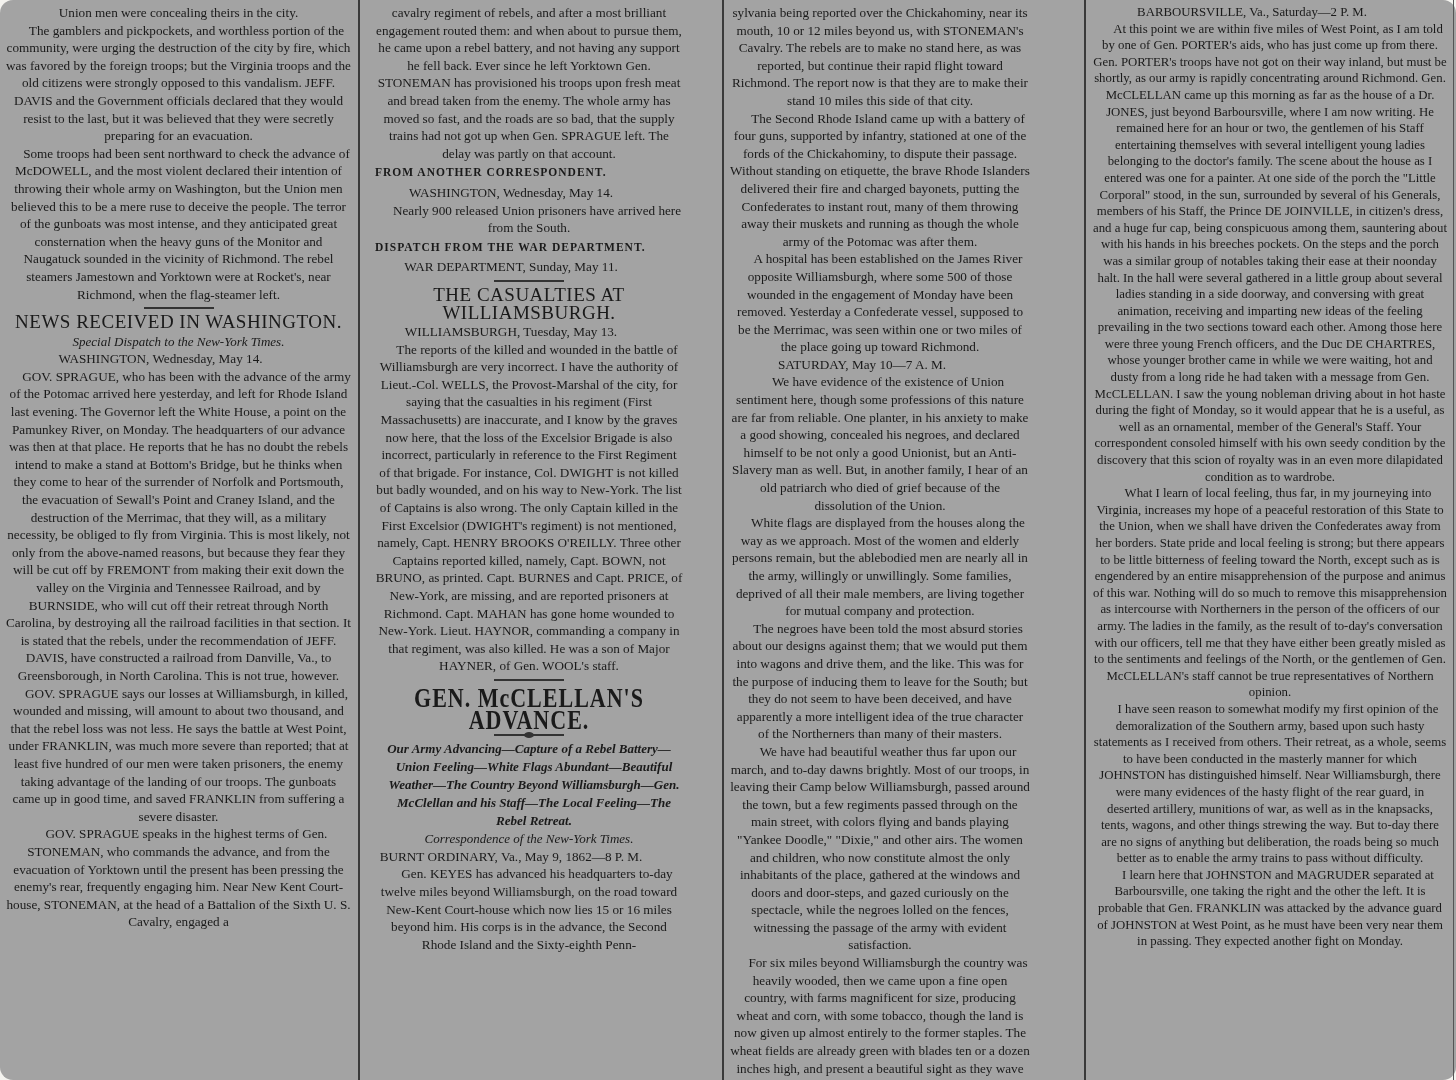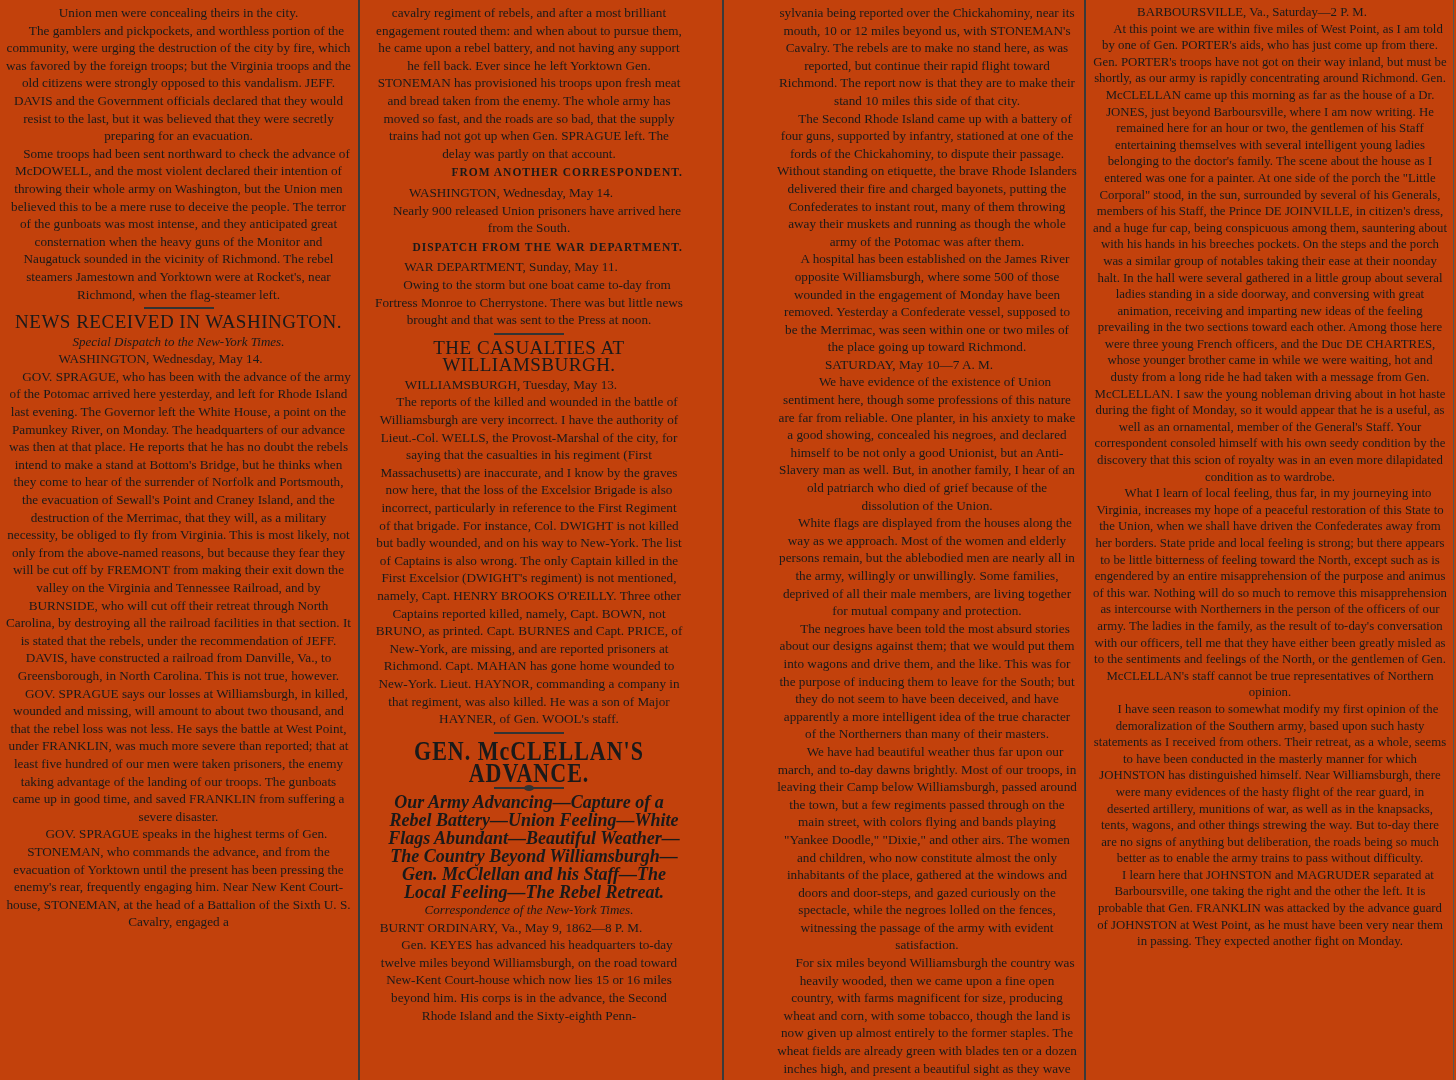--- a/index.html
+++ b/index.html
@@ -4,21 +4,22 @@
 <style>
   html, body { margin: 0; padding: 0; }
   body {
     width: 1456px; height: 1080px; overflow: hidden;
     background: #f4f3ef;
     font-family: "Liberation Serif", "DejaVu Serif", serif;
     color: #1a1a1a;
   }
   .page {
     position: relative; width: 1456px; height: 1080px;
-    background: #c2410c;
+    background: #a3a3a3;
+    border-radius: 13px;
   }
   .col {
     position: absolute; top: 0; height: 1080px;
     box-sizing: border-box; padding: 4px 6px 0 6px;
     font-size: 13.2px; line-height: 17.6px;
     text-align: justify; overflow: hidden;
   }
   .col p { margin: 0; text-indent: 16px; text-align: center; }
   .col p.noindent { text-indent: 0; }
   .rule {
@@ -29,27 +30,27 @@
   .head {
     text-align: center; font-size: 19px; letter-spacing: 0.5px;
     margin: 4px 0 2px 0; text-indent: 0; font-weight: normal;
   }
   .head.big {
     font-family: "Liberation Serif", serif; font-weight: bold;
     font-size: 22px; letter-spacing: 1px; transform: scaleY(1.25);
     margin: 10px 0 8px 0;
   }
   .sub {
-    text-align: right; font-size: 11.5px; letter-spacing: 1px;
+    text-align: left; font-size: 11.5px; letter-spacing: 1px;
     margin: 2px 0; font-weight: bold; text-indent: 0;
   }
   .dateline { text-align: right; padding-right: 36px; text-indent: 0 !important; }
   .byline { font-style: italic; font-size: 13px; text-indent: 0 !important; }
   .deck {
-    font-weight: bold; font-style: italic; font-size: 18px; line-height: 18px;
+    font-weight: bold; font-style: italic; font-size: 13px; line-height: 18px;
     text-indent: -10px !important; padding-left: 10px; margin: 4px 0;
   }
   .dash {
     width: 70px; height: 2px; background: #333; margin: 4px auto;
   }
   .dash.ornate { width: 70px; height: 2px; position: relative; }
   .dash.ornate::after {
     content: ""; position: absolute; left: 30px; top: -2px; width: 10px; height: 6px;
     background: #333; border-radius: 50%;
   }
@@ -71,35 +72,34 @@
       <p>GOV. SPRAGUE speaks in the highest terms of Gen. STONEMAN, who commands the advance, and from the evacuation of Yorktown until the present has been pressing the enemy's rear, frequently engaging him. Near New Kent Court-house, STONEMAN, at the head of a Battalion of the Sixth U. S. Cavalry, engaged a</p>
     </div>
   <div class="rule" style="left:358px;"></div>
   <div class="col" id="col1" style="left:369px; width:320px;">
       <p class="noindent">cavalry regiment of rebels, and after a most brilliant engagement routed them: and when about to pursue them, he came upon a rebel battery, and not having any support he fell back. Ever since he left Yorktown Gen. STONEMAN has provisioned his troops upon fresh meat and bread taken from the enemy. The whole army has moved so fast, and the roads are so bad, that the supply trains had not got up when Gen. SPRAGUE left. The delay was partly on that account.</p>
       <div class="sub">FROM ANOTHER CORRESPONDENT.</div>
       <p class="dateline">WASHINGTON, Wednesday, May 14.</p>
       <p>Nearly 900 released Union prisoners have arrived here from the South.</p>
       <div class="sub">DISPATCH FROM THE WAR DEPARTMENT.</div>
       <p class="dateline">WAR DEPARTMENT, Sunday, May 11.</p>
-      <p>Owing to the storm but one boat came to-day from Fortress Monroe to Cherrystone. There was but little news brought and that was sent to the Press at noon.</p>
       <div class="dash"></div>
       <div class="head">THE CASUALTIES AT WILLIAMSBURGH.</div>
       <p class="dateline">WILLIAMSBURGH, Tuesday, May 13.</p>
       <p>The reports of the killed and wounded in the battle of Williamsburgh are very incorrect. I have the authority of Lieut.-Col. WELLS, the Provost-Marshal of the city, for saying that the casualties in his regiment (First Massachusetts) are inaccurate, and I know by the graves now here, that the loss of the Excelsior Brigade is also incorrect, particularly in reference to the First Regiment of that brigade. For instance, Col. DWIGHT is not killed but badly wounded, and on his way to New-York. The list of Captains is also wrong. The only Captain killed in the First Excelsior (DWIGHT's regiment) is not mentioned, namely, Capt. HENRY BROOKS O'REILLY. Three other Captains reported killed, namely, Capt. BOWN, not BRUNO, as printed. Capt. BURNES and Capt. PRICE, of New-York, are missing, and are reported prisoners at Richmond. Capt. MAHAN has gone home wounded to New-York. Lieut. HAYNOR, commanding a company in that regiment, was also killed. He was a son of Major HAYNER, of Gen. WOOL's staff.</p>
       <div class="dash"></div>
       <div class="head big">GEN. McCLELLAN'S ADVANCE.</div>
       <div class="dash ornate"></div>
       <p class="deck">Our Army Advancing—Capture of a Rebel Battery—Union Feeling—White Flags Abundant—Beautiful Weather—The Country Beyond Williamsburgh—Gen. McClellan and his Staff—The Local Feeling—The Rebel Retreat.</p>
       <p class="byline">Correspondence of the New-York Times.</p>
       <p class="dateline">BURNT ORDINARY, Va., May 9, 1862—8 P. M.</p>
       <p>Gen. KEYES has advanced his headquarters to-day twelve miles beyond Williamsburgh, on the road toward New-Kent Court-house which now lies 15 or 16 miles beyond him. His corps is in the advance, the Second Rhode Island and the Sixty-eighth Penn-</p>
     </div>
   <div class="rule" style="left:722px;"></div>
-  <div class="col" id="col2" style="left:737px; width:346px;padding-left:40px;">
+  <div class="col" id="col2" style="left:690px; width:346px;padding-left:40px;">
       <p class="noindent">sylvania being reported over the Chickahominy, near its mouth, 10 or 12 miles beyond us, with STONEMAN's Cavalry. The rebels are to make no stand here, as was reported, but continue their rapid flight toward Richmond. The report now is that they are to make their stand 10 miles this side of that city.</p>
       <p>The Second Rhode Island came up with a battery of four guns, supported by infantry, stationed at one of the fords of the Chickahominy, to dispute their passage. Without standing on etiquette, the brave Rhode Islanders delivered their fire and charged bayonets, putting the Confederates to instant rout, many of them throwing away their muskets and running as though the whole army of the Potomac was after them.</p>
       <p>A hospital has been established on the James River opposite Williamsburgh, where some 500 of those wounded in the engagement of Monday have been removed. Yesterday a Confederate vessel, supposed to be the Merrimac, was seen within one or two miles of the place going up toward Richmond.</p>
       <p class="dateline">SATURDAY, May 10—7 A. M.</p>
       <p>We have evidence of the existence of Union sentiment here, though some professions of this nature are far from reliable. One planter, in his anxiety to make a good showing, concealed his negroes, and declared himself to be not only a good Unionist, but an Anti-Slavery man as well. But, in another family, I hear of an old patriarch who died of grief because of the dissolution of the Union.</p>
       <p>White flags are displayed from the houses along the way as we approach. Most of the women and elderly persons remain, but the ablebodied men are nearly all in the army, willingly or unwillingly. Some families, deprived of all their male members, are living together for mutual company and protection.</p>
       <p>The negroes have been told the most absurd stories about our designs against them; that we would put them into wagons and drive them, and the like. This was for the purpose of inducing them to leave for the South; but they do not seem to have been deceived, and have apparently a more intelligent idea of the true character of the Northerners than many of their masters.</p>
       <p>We have had beautiful weather thus far upon our march, and to-day dawns brightly. Most of our troops, in leaving their Camp below Williamsburgh, passed around the town, but a few regiments passed through on the main street, with colors flying and bands playing "Yankee Doodle," "Dixie," and other airs. The women and children, who now constitute almost the only inhabitants of the place, gathered at the windows and doors and door-steps, and gazed curiously on the spectacle, while the negroes lolled on the fences, witnessing the passage of the army with evident satisfaction.</p>
       <p>For six miles beyond Williamsburgh the country was heavily wooded, then we came upon a fine open country, with farms magnificent for size, producing wheat and corn, with some tobacco, though the land is now given up almost entirely to the former staples. The wheat fields are already green with blades ten or a dozen inches high, and present a beautiful sight as they wave in the sun. Streams are plenty, and our soldiers find an abundance of good water.</p>
     </div>

